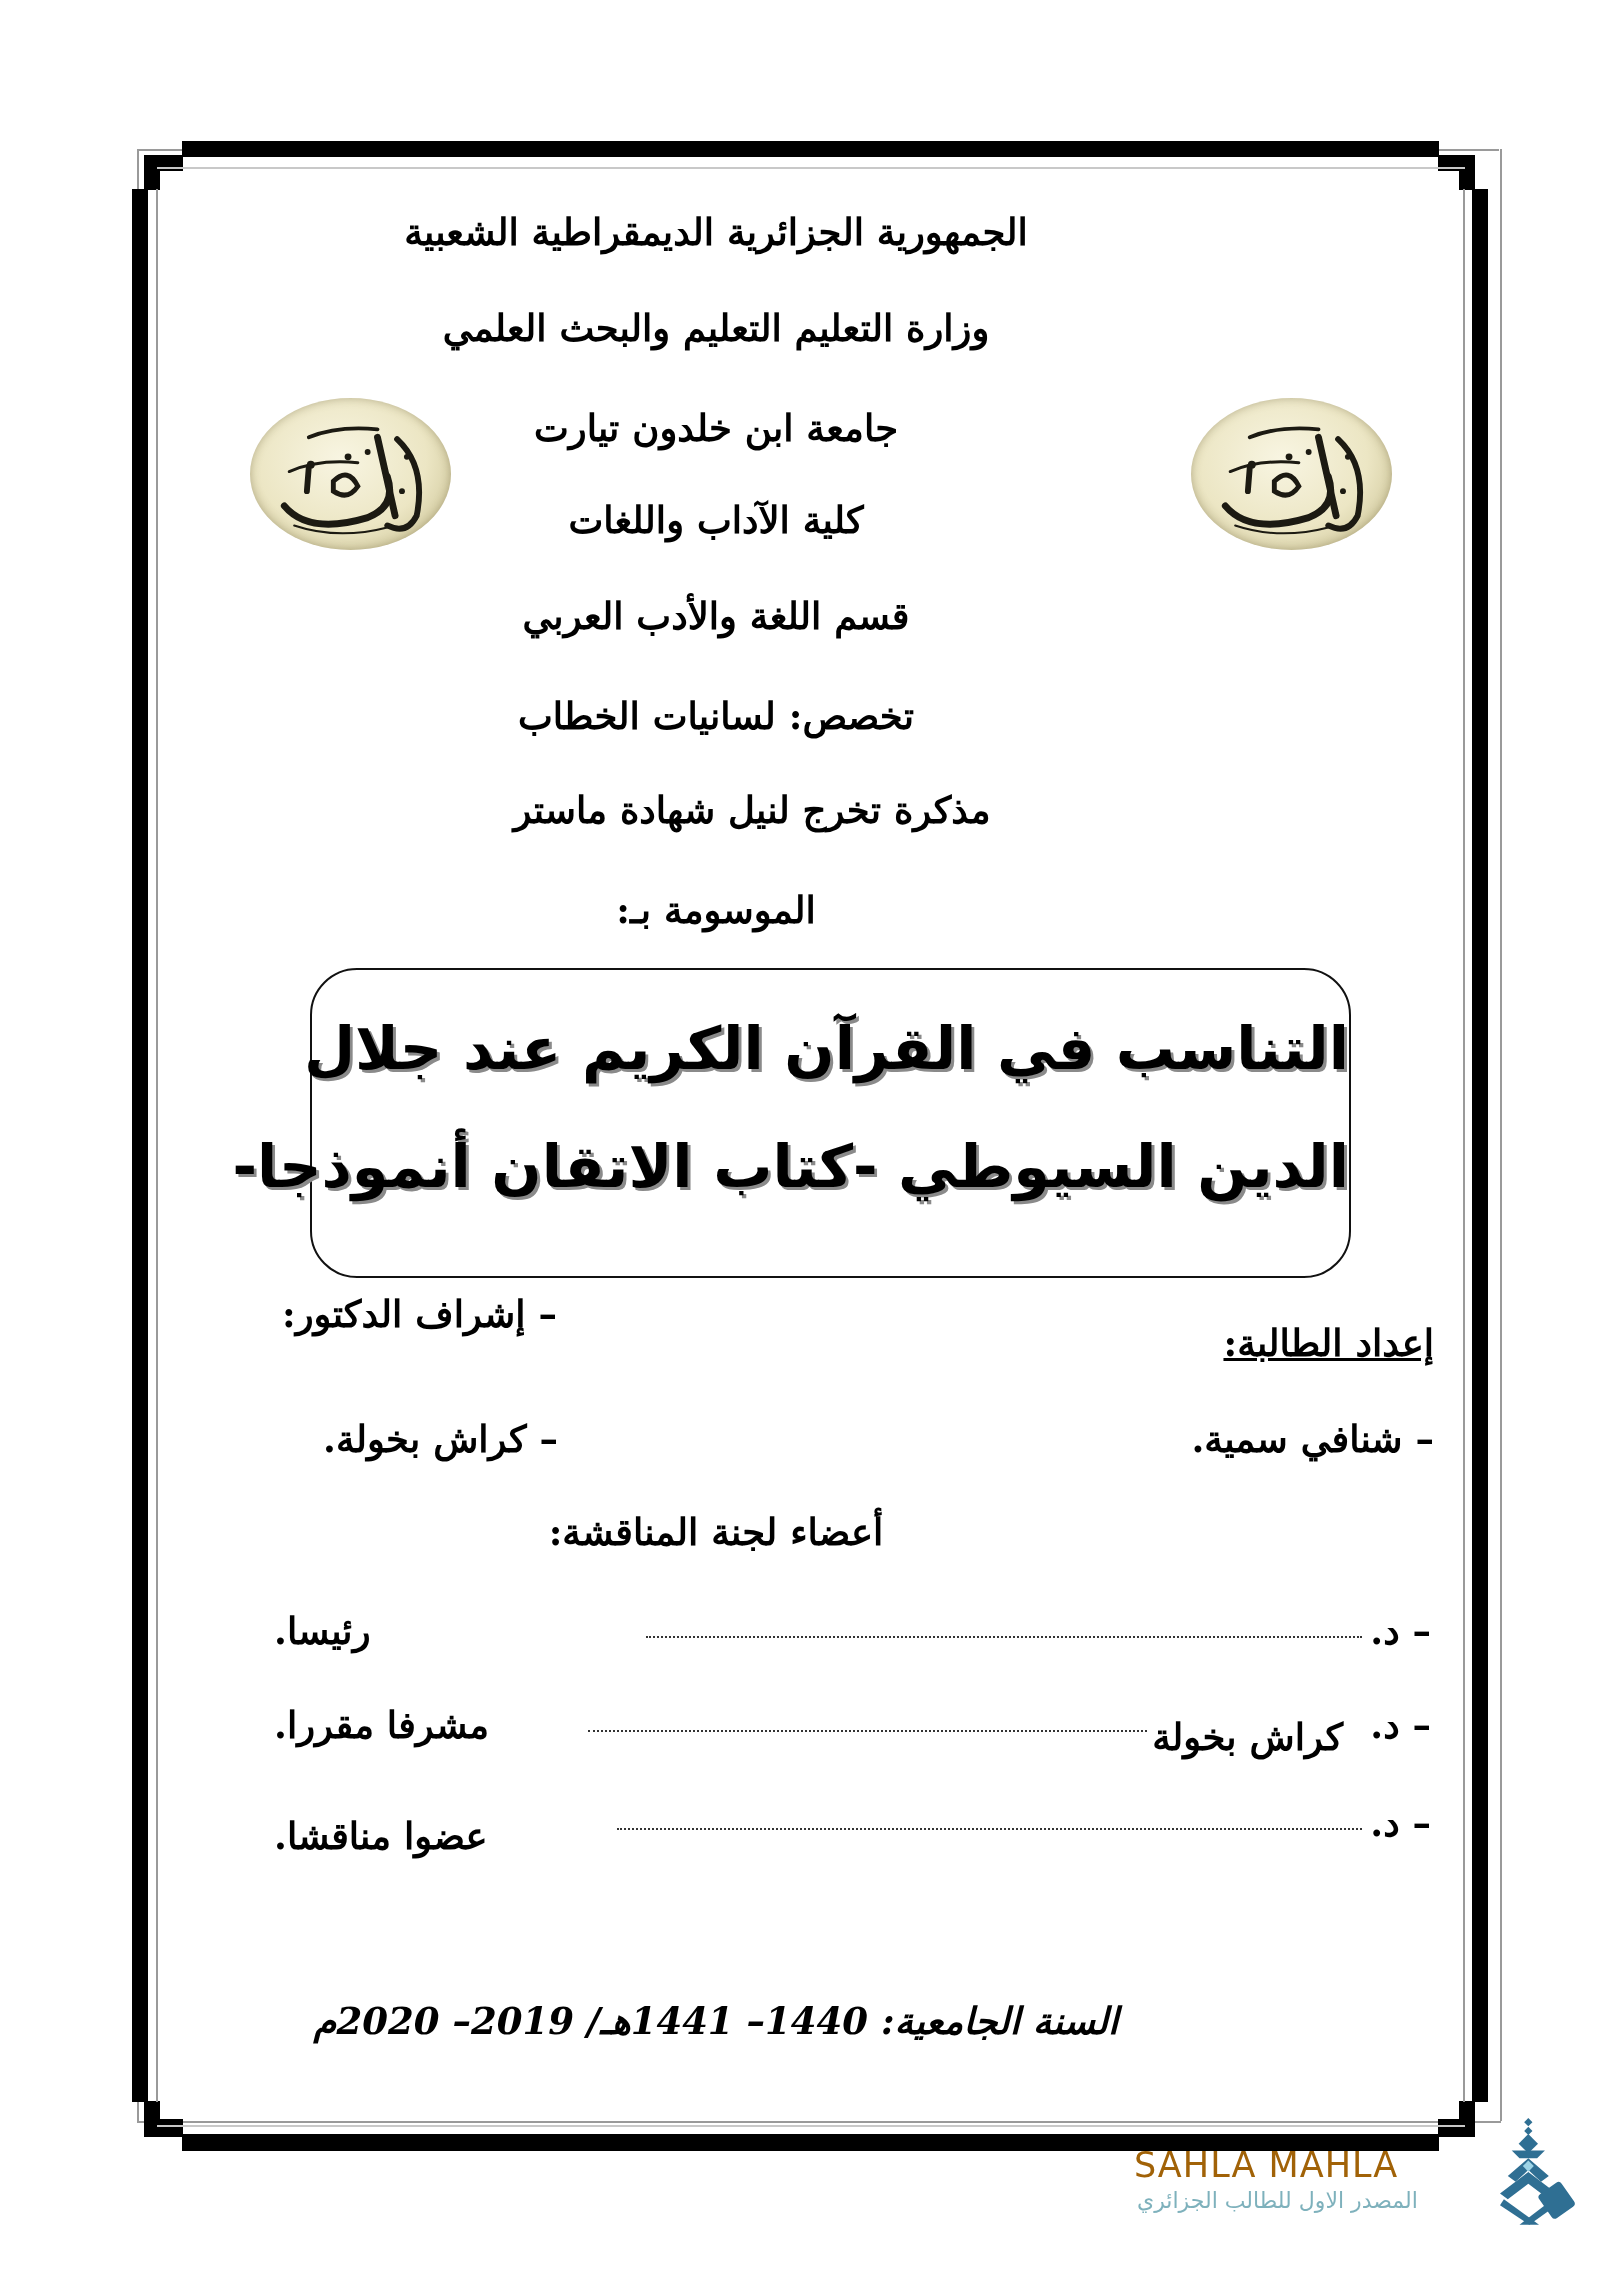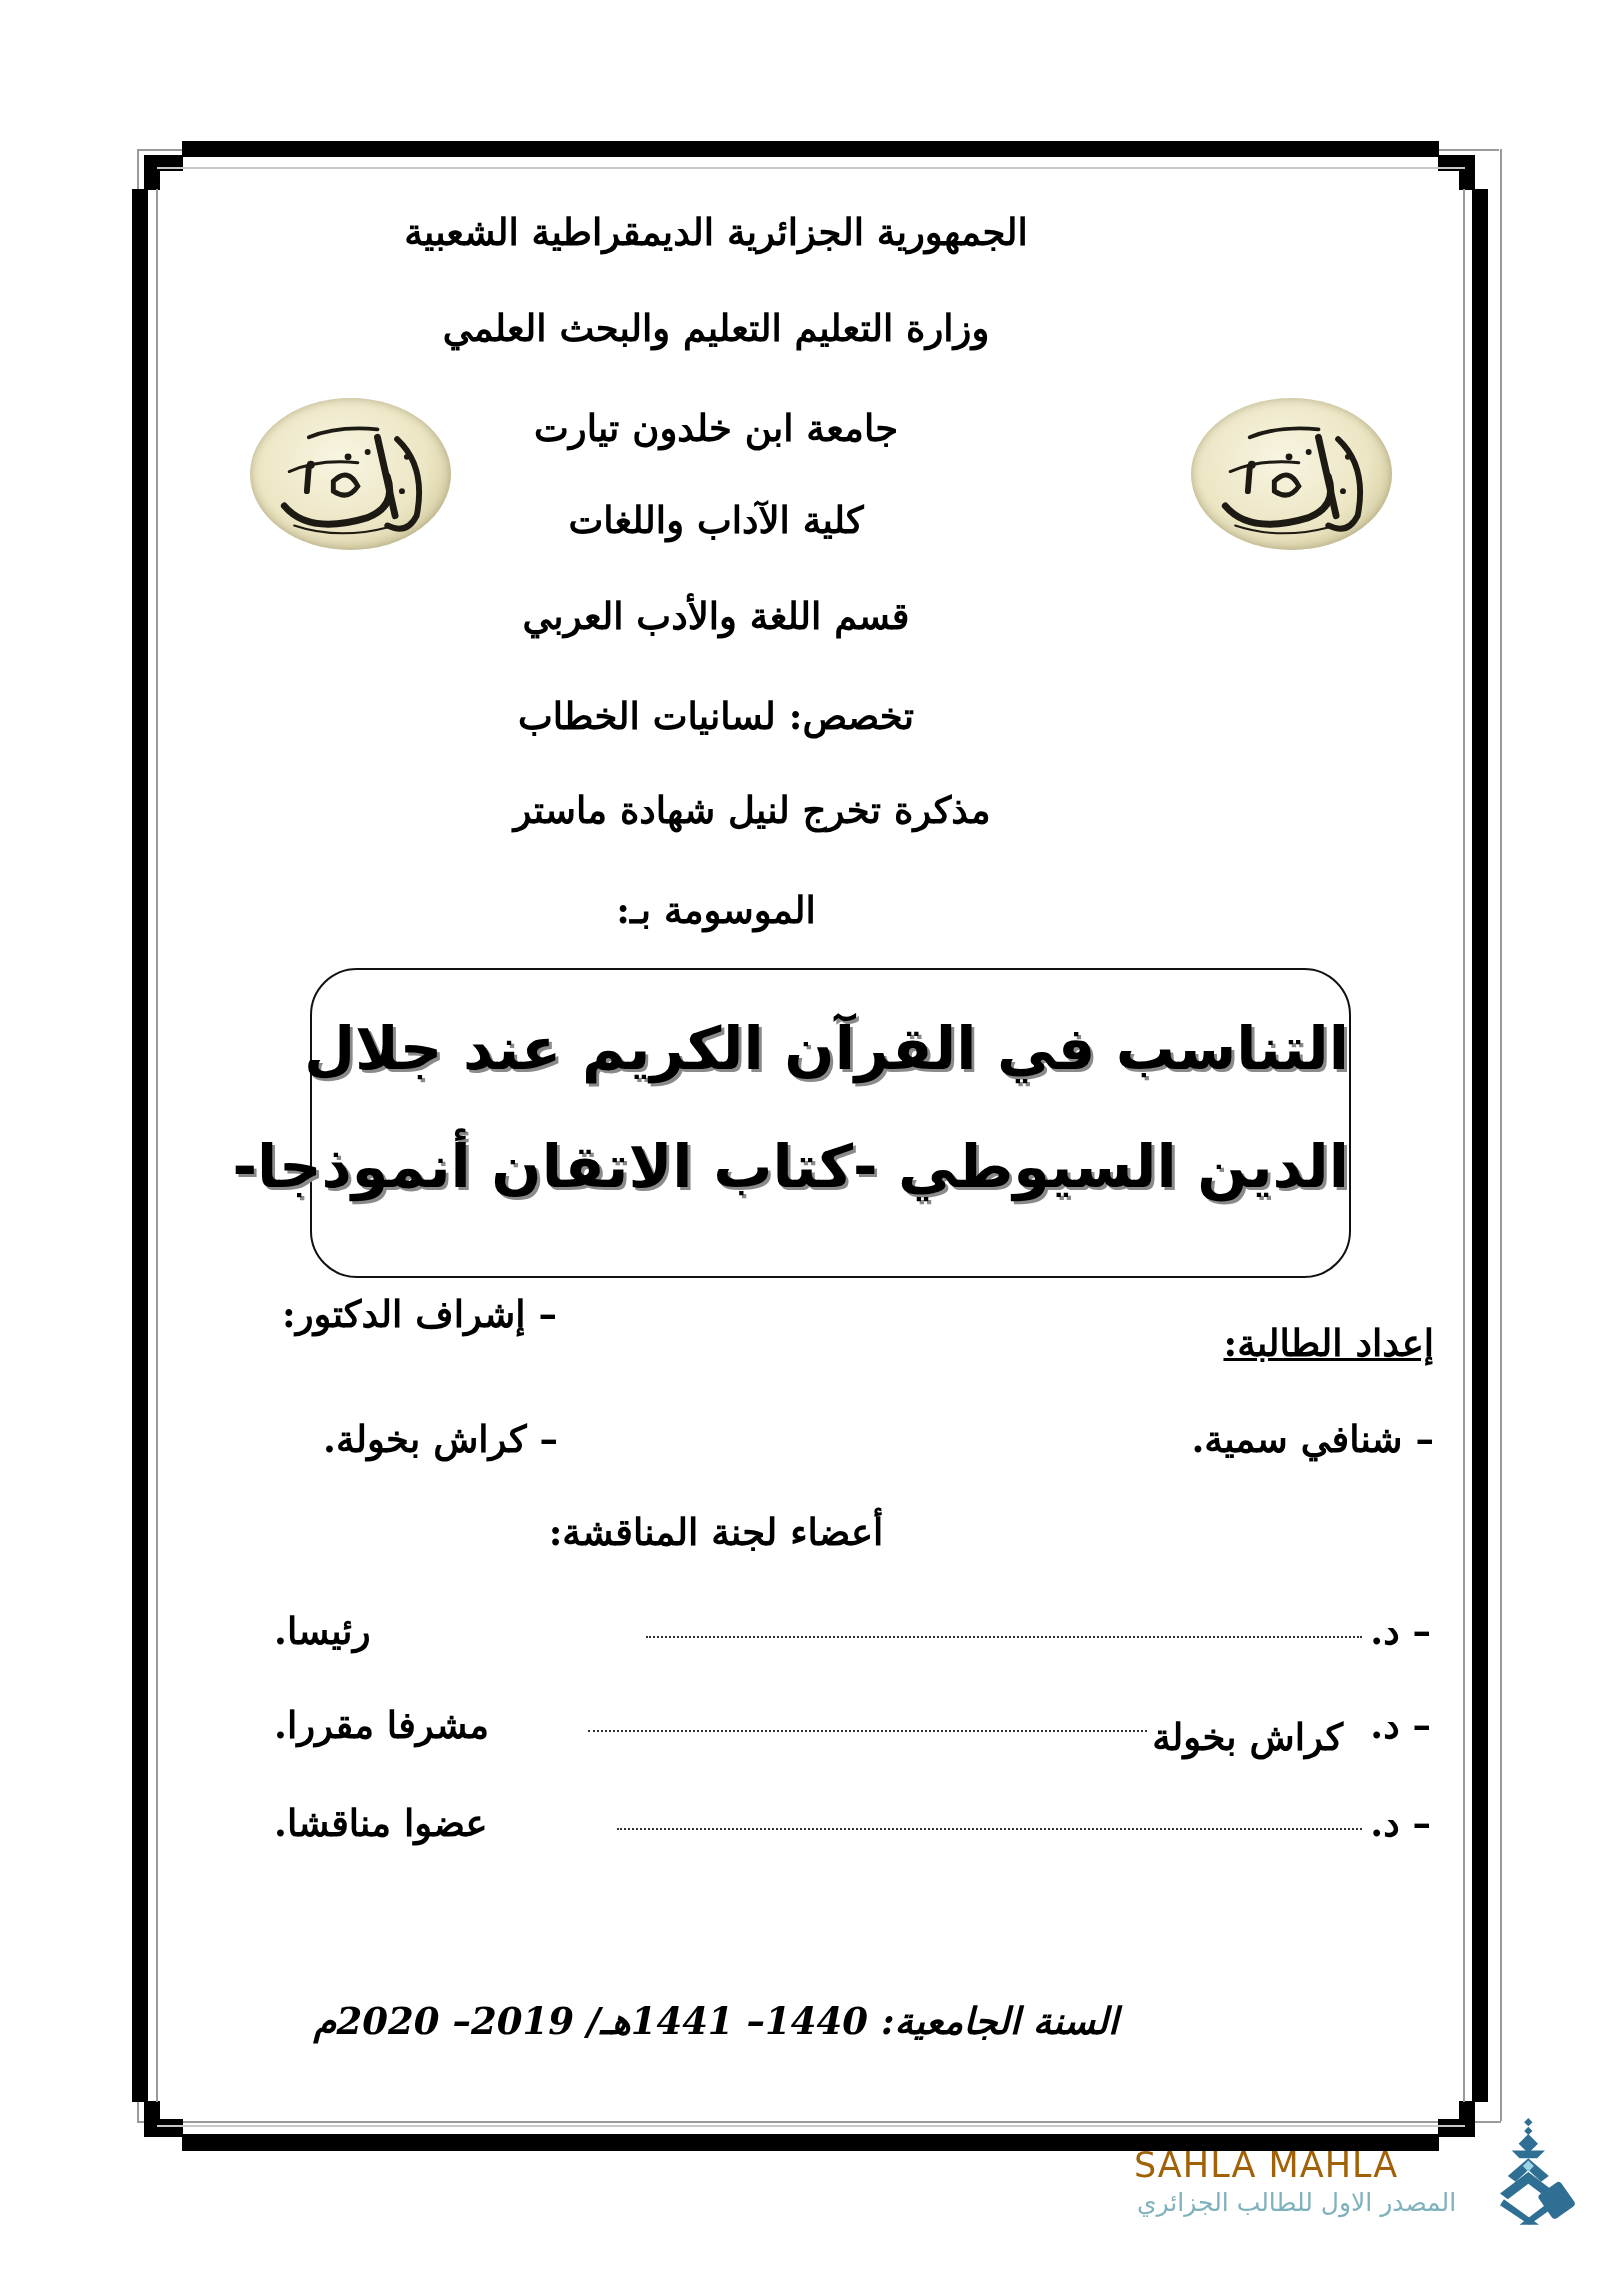--- a/index.html
+++ b/index.html
@@ -36,21 +36,21 @@
   .row { position: absolute; left: 274px; width: 1157px; height: 49px; direction: rtl;
          font-weight: bold; font-size: 37px; line-height: 49px; white-space: nowrap; }
   .row .lead { position: absolute; right: 0; top: 0; }
   .row .dots { position: absolute; top: 29px; height: 0; border-bottom: 2.9px dotted #333; }
   .row .role { position: absolute; top: 0; }
 
   
   .wm-title { position: absolute; left: 1134px; top: 2145px; font-family: "DejaVu Sans", "Liberation Sans", sans-serif;
               font-size: 35px; letter-spacing: 1px; color: #a16207; font-weight: normal; white-space: nowrap; direction: ltr; }
   .wm-sub { position: absolute; left: 1137px; top: 2188px; font-family: "DejaVu Sans", "Liberation Sans", sans-serif;
-            font-size: 25px; color: #7eb1bc; white-space: nowrap; direction: rtl; }
+            font-size: 22px; color: #7eb1bc; white-space: nowrap; direction: rtl; }
   .wm-logo { position: absolute; left: 1500px; top: 2117px; width: 83px; height: 108px; }
 </style>
 </head>
 <body>
 
 <div>
 
   <div class="gline-d" style="left:137px;top:149px;width:1362px;height:2px;"></div>
   <div class="gline-d" style="left:137px;top:149px;width:2px;height:1972px;"></div>
   <div class="gline-d" style="left:1500px;top:149px;width:2px;height:1972px;"></div>
@@ -150,21 +150,21 @@
 <div class="row" style="top:1701px;">
   <span class="lead">– د.</span>
   <span class="role" style="right:88px;margin-top:12px;">كراش بخولة</span>
   <span class="dots" style="right:284px;width:559px;"></span>
   <span class="role" style="left:0;">مشرفا مقررا.</span>
 </div>
 
 <div class="row" style="top:1799px;">
   <span class="lead">– د.</span>
   <span class="dots" style="right:69px;width:745px;"></span>
-  <span class="role" style="left:0;">عضوا مناقشا.</span>
+  <span class="role" style="left:0;margin-top:13px;">عضوا مناقشا.</span>
 </div>
 
 <div class="line" style="top:2003px;font-style:italic;">السنة الجامعية: 1440– 1441هـ/ 2019– 2020م</div>
 
 <div class="wm-title">SAHLA MAHLA</div>
 <div class="wm-sub">المصدر الاول للطالب الجزائري</div>
 <svg class="wm-logo" viewBox="0 0 85 110">
   <g fill="#2f6f93">
     <rect x="26" y="2" width="6" height="6" transform="rotate(45 29 5)"></rect>
     <rect x="26" y="11" width="6" height="6" transform="rotate(45 29 14)"></rect>

